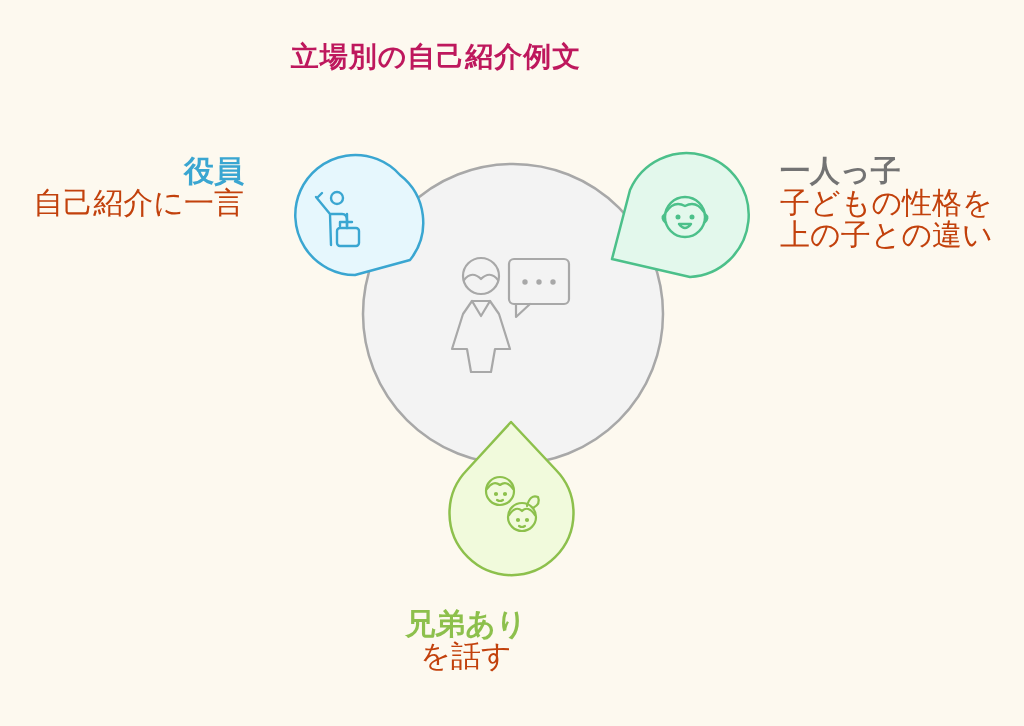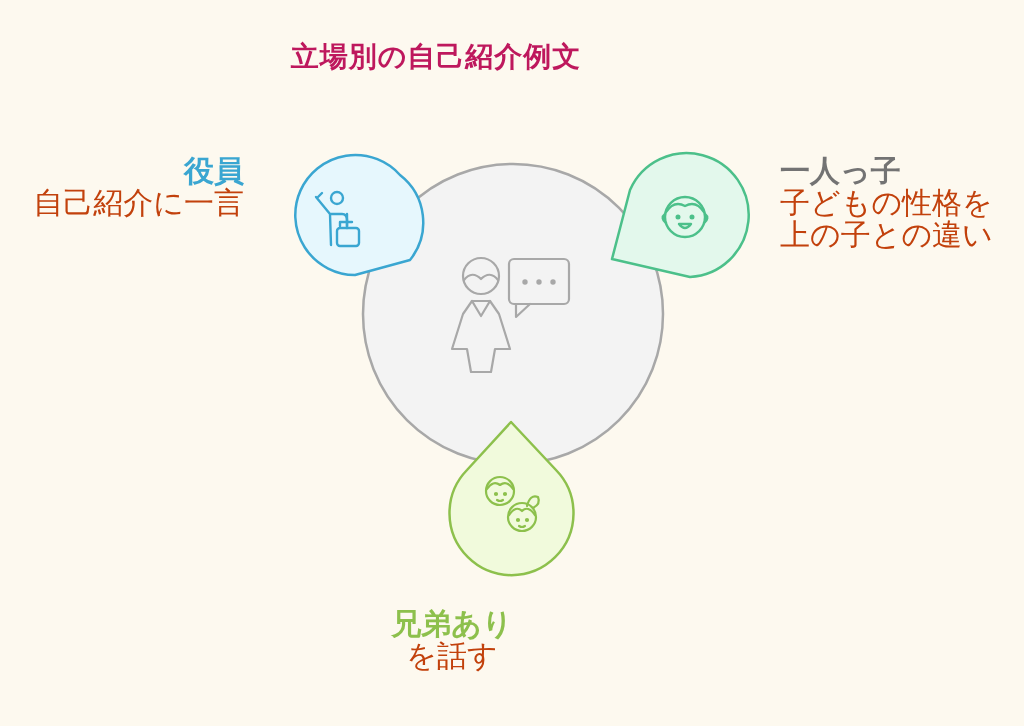--- a/index.html
+++ b/index.html
@@ -13,21 +13,21 @@
     position: absolute; left: 0; top: 38px; width: 872px;
     text-align: center; font-size: 28px; font-weight: bold; color: #be185d;
     letter-spacing: 1px;
   }
   svg.diagram { position: absolute; left: 0; top: 0; }
   .label { position: absolute; font-size: 30px; line-height: 32px; }
   .label .head { font-weight: bold; }
   .label .body { color: #c2410c; }
   .lbl-left { right: calc(1024px - 244px); top: 155px; text-align: right; }
   .lbl-right { left: 780px; top: 155px; text-align: left; }
-  .lbl-bottom { left: 0; width: 904px; top: 608px; text-align: center; }
+  .lbl-bottom { left: 14px; width: 904px; top: 608px; text-align: center; }
 </style>
 </head>
 <body>
 
 <div class="title">立場別の自己紹介例文</div>
 
 <svg class="diagram" width="1024" height="726" viewBox="0 0 1024 726">
 
   <circle cx="513" cy="314" r="150" fill="#f3f3f3" stroke="#a8a8a8" stroke-width="2.5"></circle>
 

